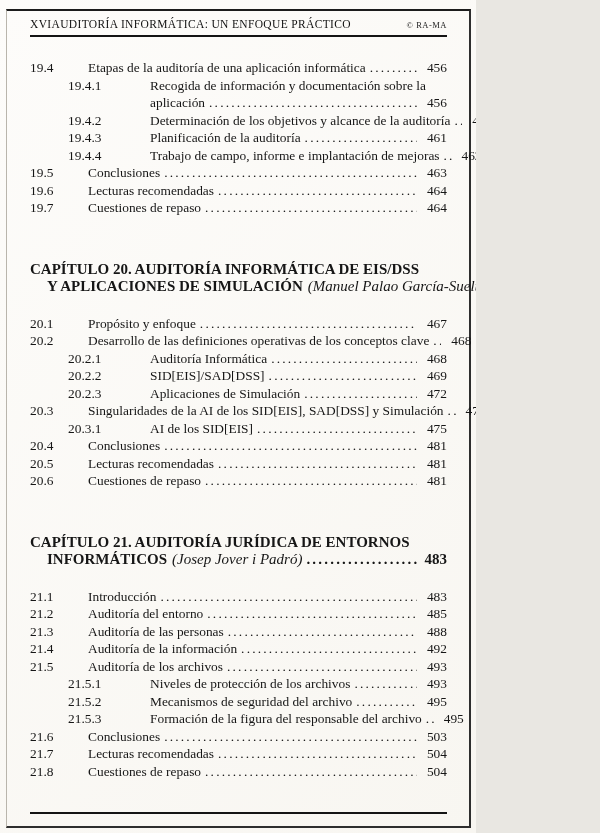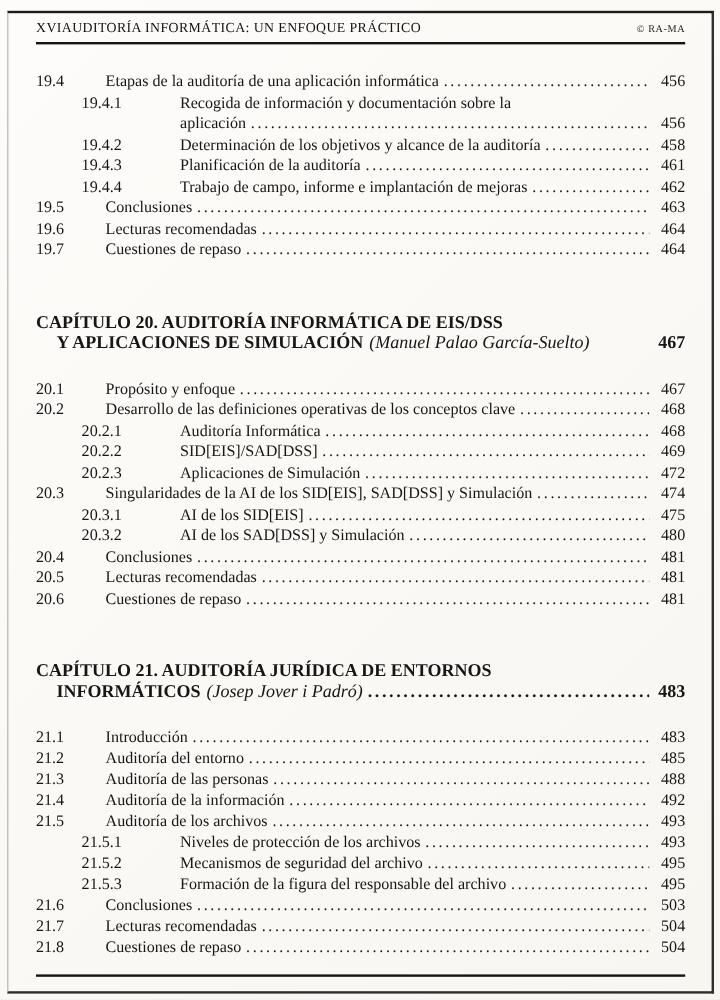--- a/index.html
+++ b/index.html
@@ -4,21 +4,21 @@
 <style>
   * { margin:0; padding:0; box-sizing:border-box; }
   html,body { width:600px; height:833px; }
   body {
     background:#e9e7e2;
     font-family:"Liberation Serif","DejaVu Serif",serif;
     color:#161616;
     -webkit-font-smoothing:antialiased;
   }
   .page {
-    position:relative; width:600px; height:833px;
+    position:relative; width:476px; height:833px;
     background:linear-gradient(135deg,#fdfcfa 0%,#f8f6f1 100%);
     overflow:hidden;
   }
   .frame {
     position:absolute; top:9px; left:6px; right:5px; bottom:5px;
     border-top:2px solid #1c1c1c;
     border-right:2px solid #2e2e2e;
     border-bottom:2px solid #2e2e2e;
     border-left:1px solid #b9b5ac;
     pointer-events:none;
@@ -230,30 +230,20 @@
         <div class="entry lvl2">
           <span class="num">20.3.1</span>
           <div class="body">
             <div class="lline">
               <span class="txt">AI de los SID[EIS]</span>
               <span class="dots"></span>
               <span class="pg">475</span>
             </div>
           </div>
         </div>
-        <div class="entry lvl2">
-          <span class="num">20.3.2</span>
-          <div class="body">
-            <div class="lline">
-              <span class="txt">AI de los SAD[DSS] y Simulación</span>
-              <span class="dots"></span>
-              <span class="pg">480</span>
-            </div>
-          </div>
-        </div>
         <div class="entry lvl1">
           <span class="num">20.4</span>
           <div class="body">
             <div class="lline">
               <span class="txt">Conclusiones</span>
               <span class="dots"></span>
               <span class="pg">481</span>
             </div>
           </div>
         </div>

